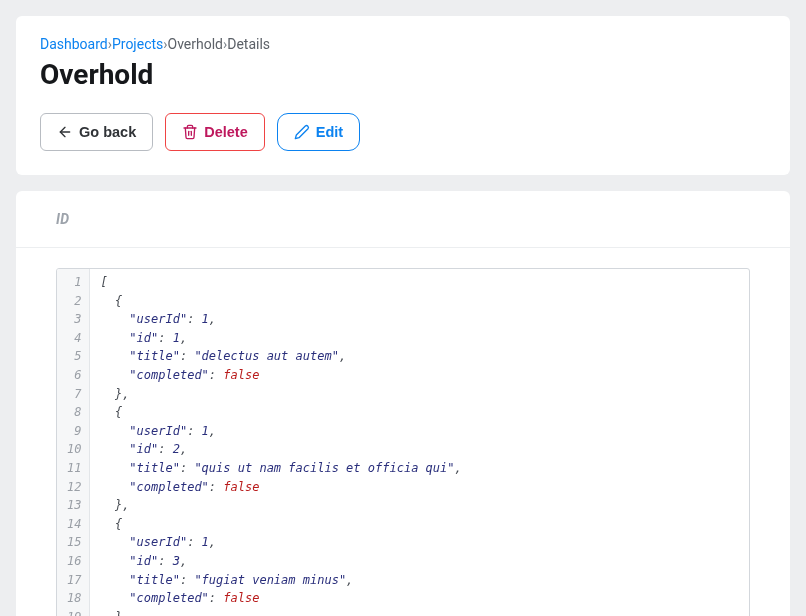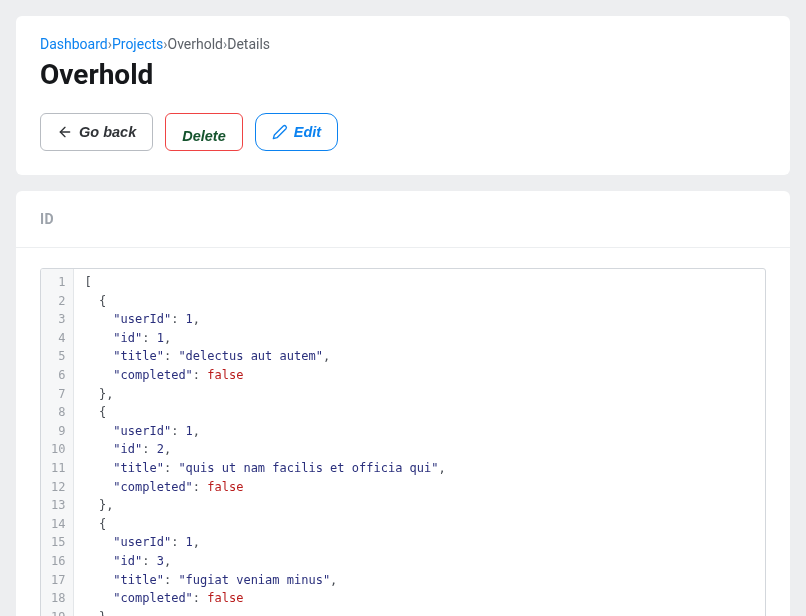--- a/index.html
+++ b/index.html
@@ -41,35 +41,35 @@
       gap: 6px;
       height: 38px;
       padding: 8px 16px;
       border-radius: 6px;
       border: 1px solid #b8bcc2;
       background: #fff;
       font-size: 14.5px;
       font-weight: 600;
       cursor: pointer;
       color: #303337;
-      font-style: italic;
     }
-    .btn.danger { border-color: #ef4343; color: #14532d; flex-direction: column; }
+    .btn.danger { border-color: #ef4343; color: #be185d; }
     .btn.primary { border-color: #0b82f0; color: #0b82f0; border-radius: 11px; }
     .btn svg { width: 16px; height: 16px; }
 
     .details-card {
       background: #fff;
       border-radius: 6px;
       padding: 0;
     }
     .row {
       display: flex;
-      padding: 20px 24px;
+      padding: 20px 40px;
       border-bottom: 1px solid #eceef0;
+      font-style: italic;
     }
     .row:last-child { border-bottom: none; }
     .label-cell {
       width: 258px;
       font-size: 14px;
       font-weight: 700;
       letter-spacing: 0.3px;
       color: #9da3ab;
     }
     .value-cell {

